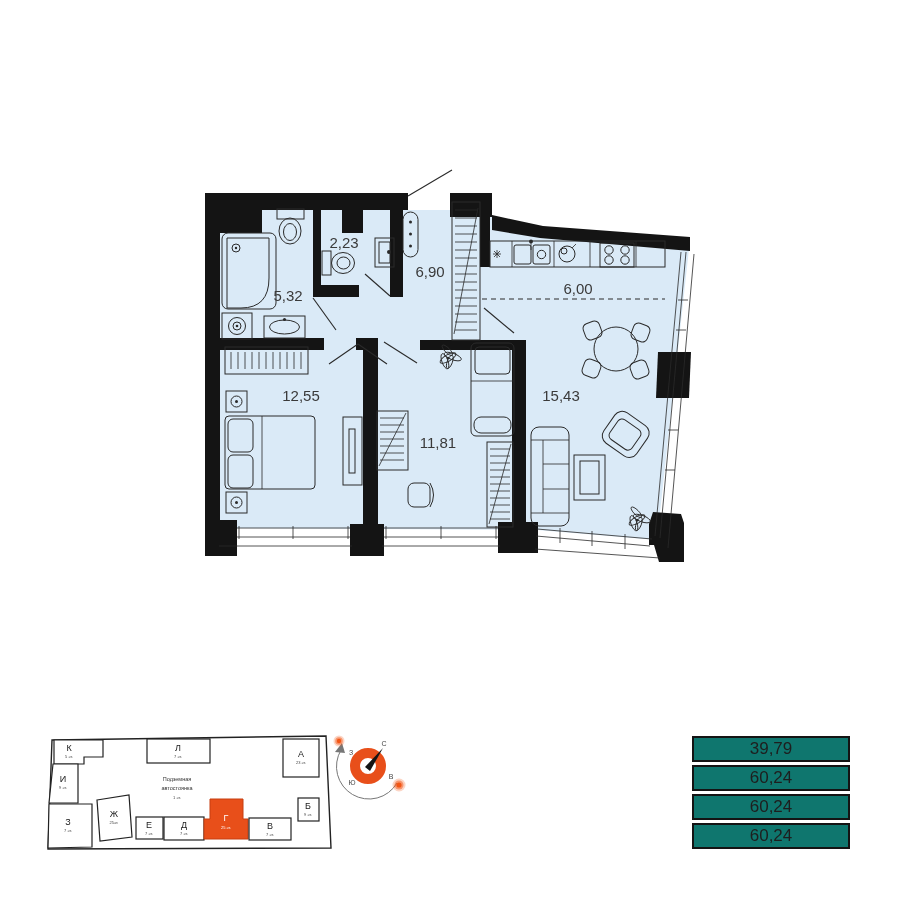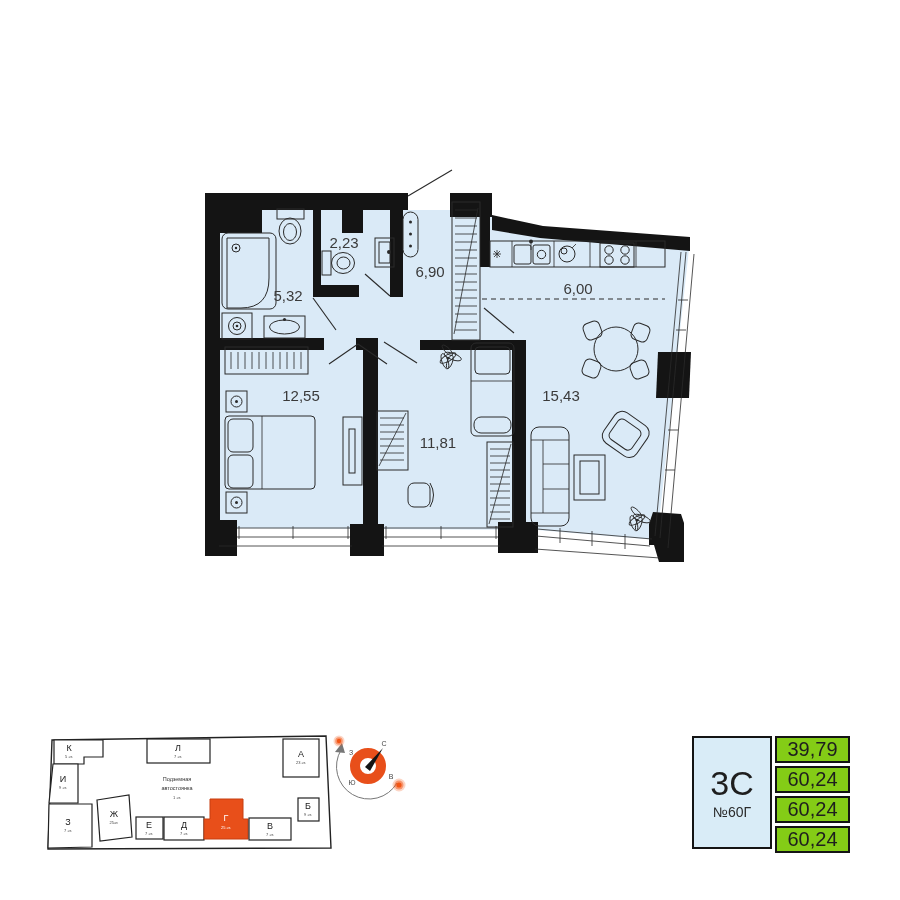--- a/index.html
+++ b/index.html
@@ -19,22 +19,22 @@
   .door{fill:none;stroke:#2a2a2a;stroke-width:1.1;}
   .secbox{fill:#ffffff;stroke:#222;stroke-width:1.2;}
   
   .card{position:absolute;left:692px;top:736px;width:158px;height:113px;
         display:flex;gap:3px;}
   .card-left{width:76px;border:2px solid #141414;background:#d9ecf7;
              display:flex;flex-direction:column;align-items:center;justify-content:center;}
   .card-type{font-size:34px;color:#1e1e1e;line-height:1;}
   .card-num{font-size:14px;color:#2b2b2b;margin-top:4px;}
   .card-right{flex:1;display:flex;flex-direction:column;gap:3px;}
-  .card-row{flex:1;border:2px solid #141414;background:#84cc16;display:flex;
-            align-items:center;justify-content:center;font-size:20px;color:#1e1e1e;}
+  .card-row{flex:1;border:2px solid #141414;background:#0f766e;display:flex;
+            align-items:center;justify-content:center;font-size:17px;color:#1e1e1e;}
 </style>
 </head>
 <body>
 
 <svg width="900" height="900" viewBox="0 0 900 900">
   <defs>
     <g id="plant">
       <ellipse rx="9" ry="3.2" transform="rotate(-30)" fill="none" stroke="#2a2a2a" stroke-width="0.9"></ellipse>
       <ellipse rx="9" ry="3.2" transform="rotate(20) translate(4,-3)" fill="none" stroke="#2a2a2a" stroke-width="0.9"></ellipse>
       <ellipse rx="8" ry="3" transform="rotate(70) translate(2,4)" fill="none" stroke="#2a2a2a" stroke-width="0.9"></ellipse>
@@ -304,23 +304,19 @@
     <g text-anchor="middle">
       <text class="compass-letter" x="384" y="746">С</text>
       <text class="compass-letter" x="391" y="779">В</text>
       <text class="compass-letter" x="352" y="785">Ю</text>
       <text class="compass-letter" x="351" y="755">З</text>
     </g>
   </g>
 </svg>
 
 <div class="card">
-  <div class="card-left">
-    <div class="card-type">3С</div>
-    <div class="card-num">№60Г</div>
-  </div>
   <div class="card-right">
     <div class="card-row">39,79</div>
     <div class="card-row">60,24</div>
     <div class="card-row">60,24</div>
     <div class="card-row">60,24</div>
   </div>
 </div>
 
 </body></html>

